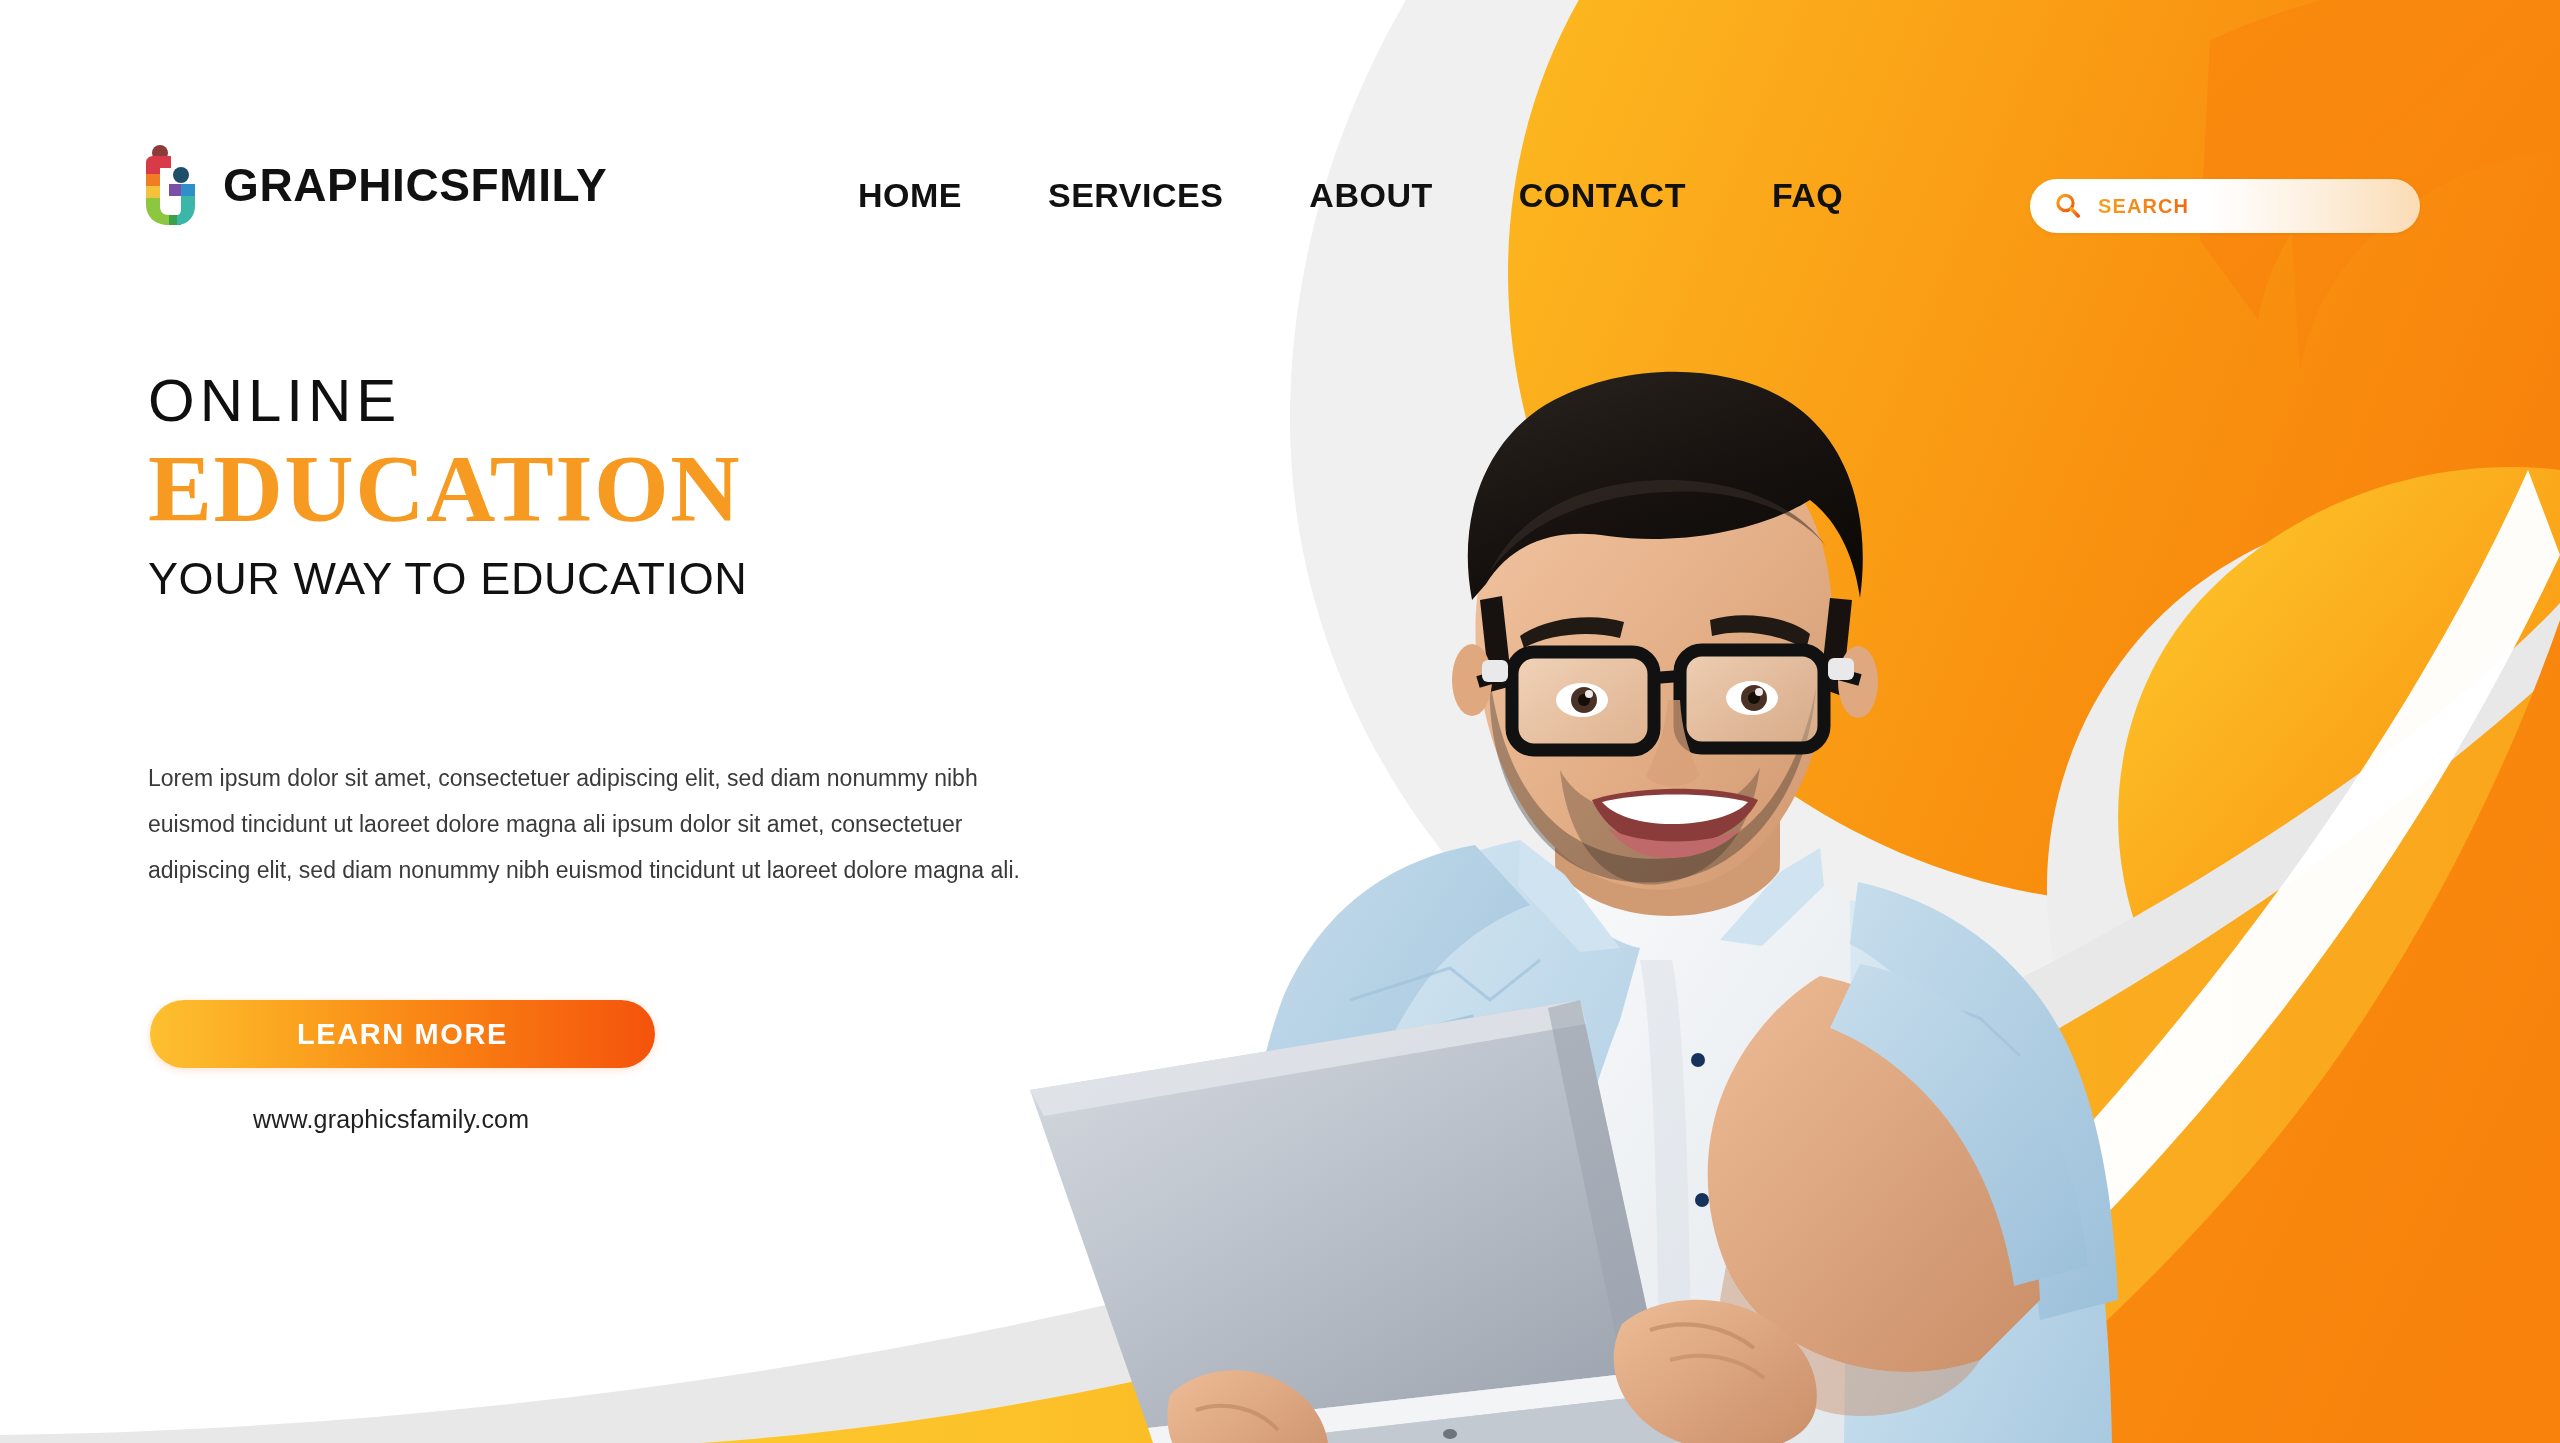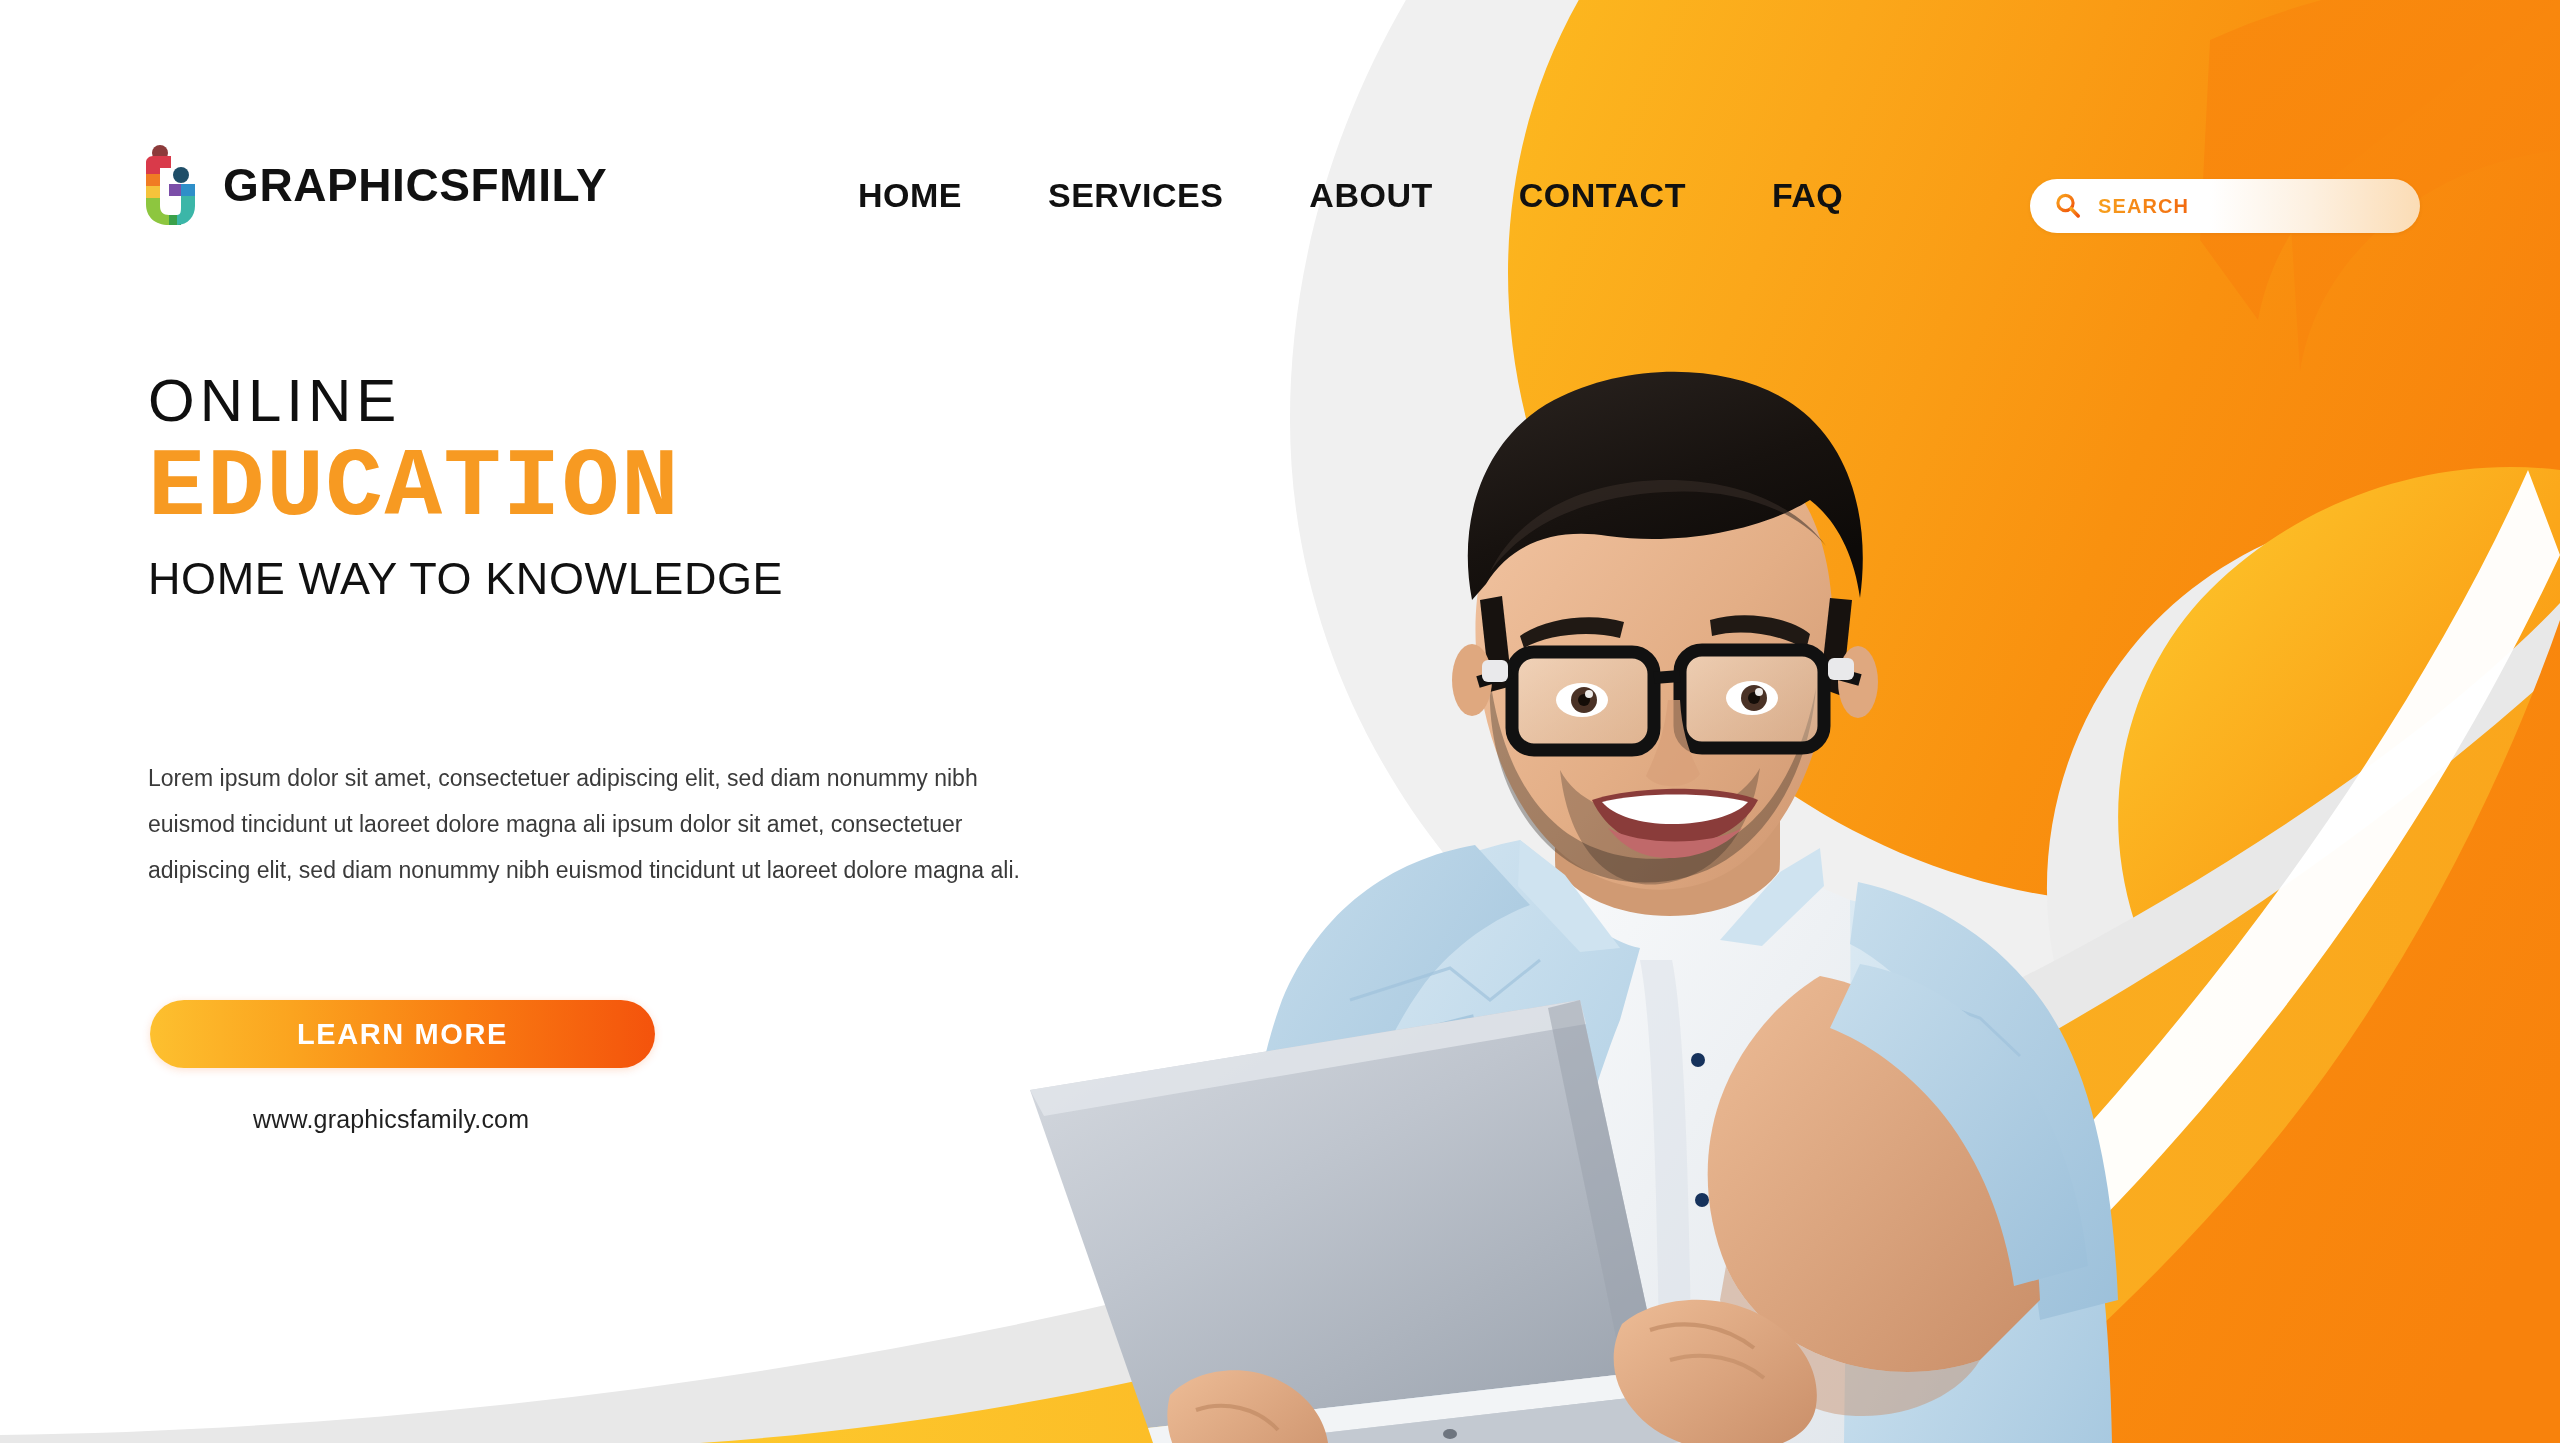--- a/index.html
+++ b/index.html
@@ -74,21 +74,21 @@
   }
 
   
   .hero { position:absolute; left:148px; top:370px; width:900px; z-index:30; }
   .h-online {
     font-family:"Liberation Sans", sans-serif;
     font-size:60px; font-weight:normal; letter-spacing:5px;
     color:#0f0f0f; line-height:1.02;
   }
   .h-education {
-    font-family:Liberation Mono, monospace;
+    font-family:Liberation Serif, serif;
     font-size:96px; font-weight:bold; letter-spacing:1.5px;
     color:#f79a22; line-height:1.05; margin-top:8px;
   }
   .h-sub {
     font-family:"Liberation Sans", sans-serif;
     font-size:45px; font-weight:normal; letter-spacing:0.6px;
     color:#111111; line-height:1.1; margin-top:14px;
   }
 
   .hero-para {
@@ -496,21 +496,21 @@
         <circle cx="11.5" cy="11" r="7.6" fill="none" stroke="url(#sgrad)" stroke-width="3.1"></circle>
         <path d="M 17.2 16.7 L 24.2 23.9" stroke="url(#sgrad)" stroke-width="3.6" stroke-linecap="round"></path>
       </svg>
       <span class="search-ph">SEARCH</span>
     </div>
   </header>
 
   <div class="hero">
     <div class="h-online">ONLINE</div>
     <div class="h-education">EDUCATION</div>
-    <div class="h-sub">HOME WAY TO KNOWLEDGE</div>
+    <div class="h-sub">YOUR WAY TO EDUCATION</div>
   </div>
 
   <p class="hero-para">Lorem ipsum dolor sit amet, consectetuer adipiscing elit, sed diam nonummy nibh euismod tincidunt ut laoreet dolore magna ali ipsum dolor sit amet, consectetuer adipiscing elit, sed diam nonummy nibh euismod tincidunt ut laoreet dolore magna ali.</p>
 
   <button class="cta" type="button">
     <span class="cta-label">LEARN MORE</span>
   </button>
 
   <div class="siteurl">www.graphicsfamily.com</div>
 

